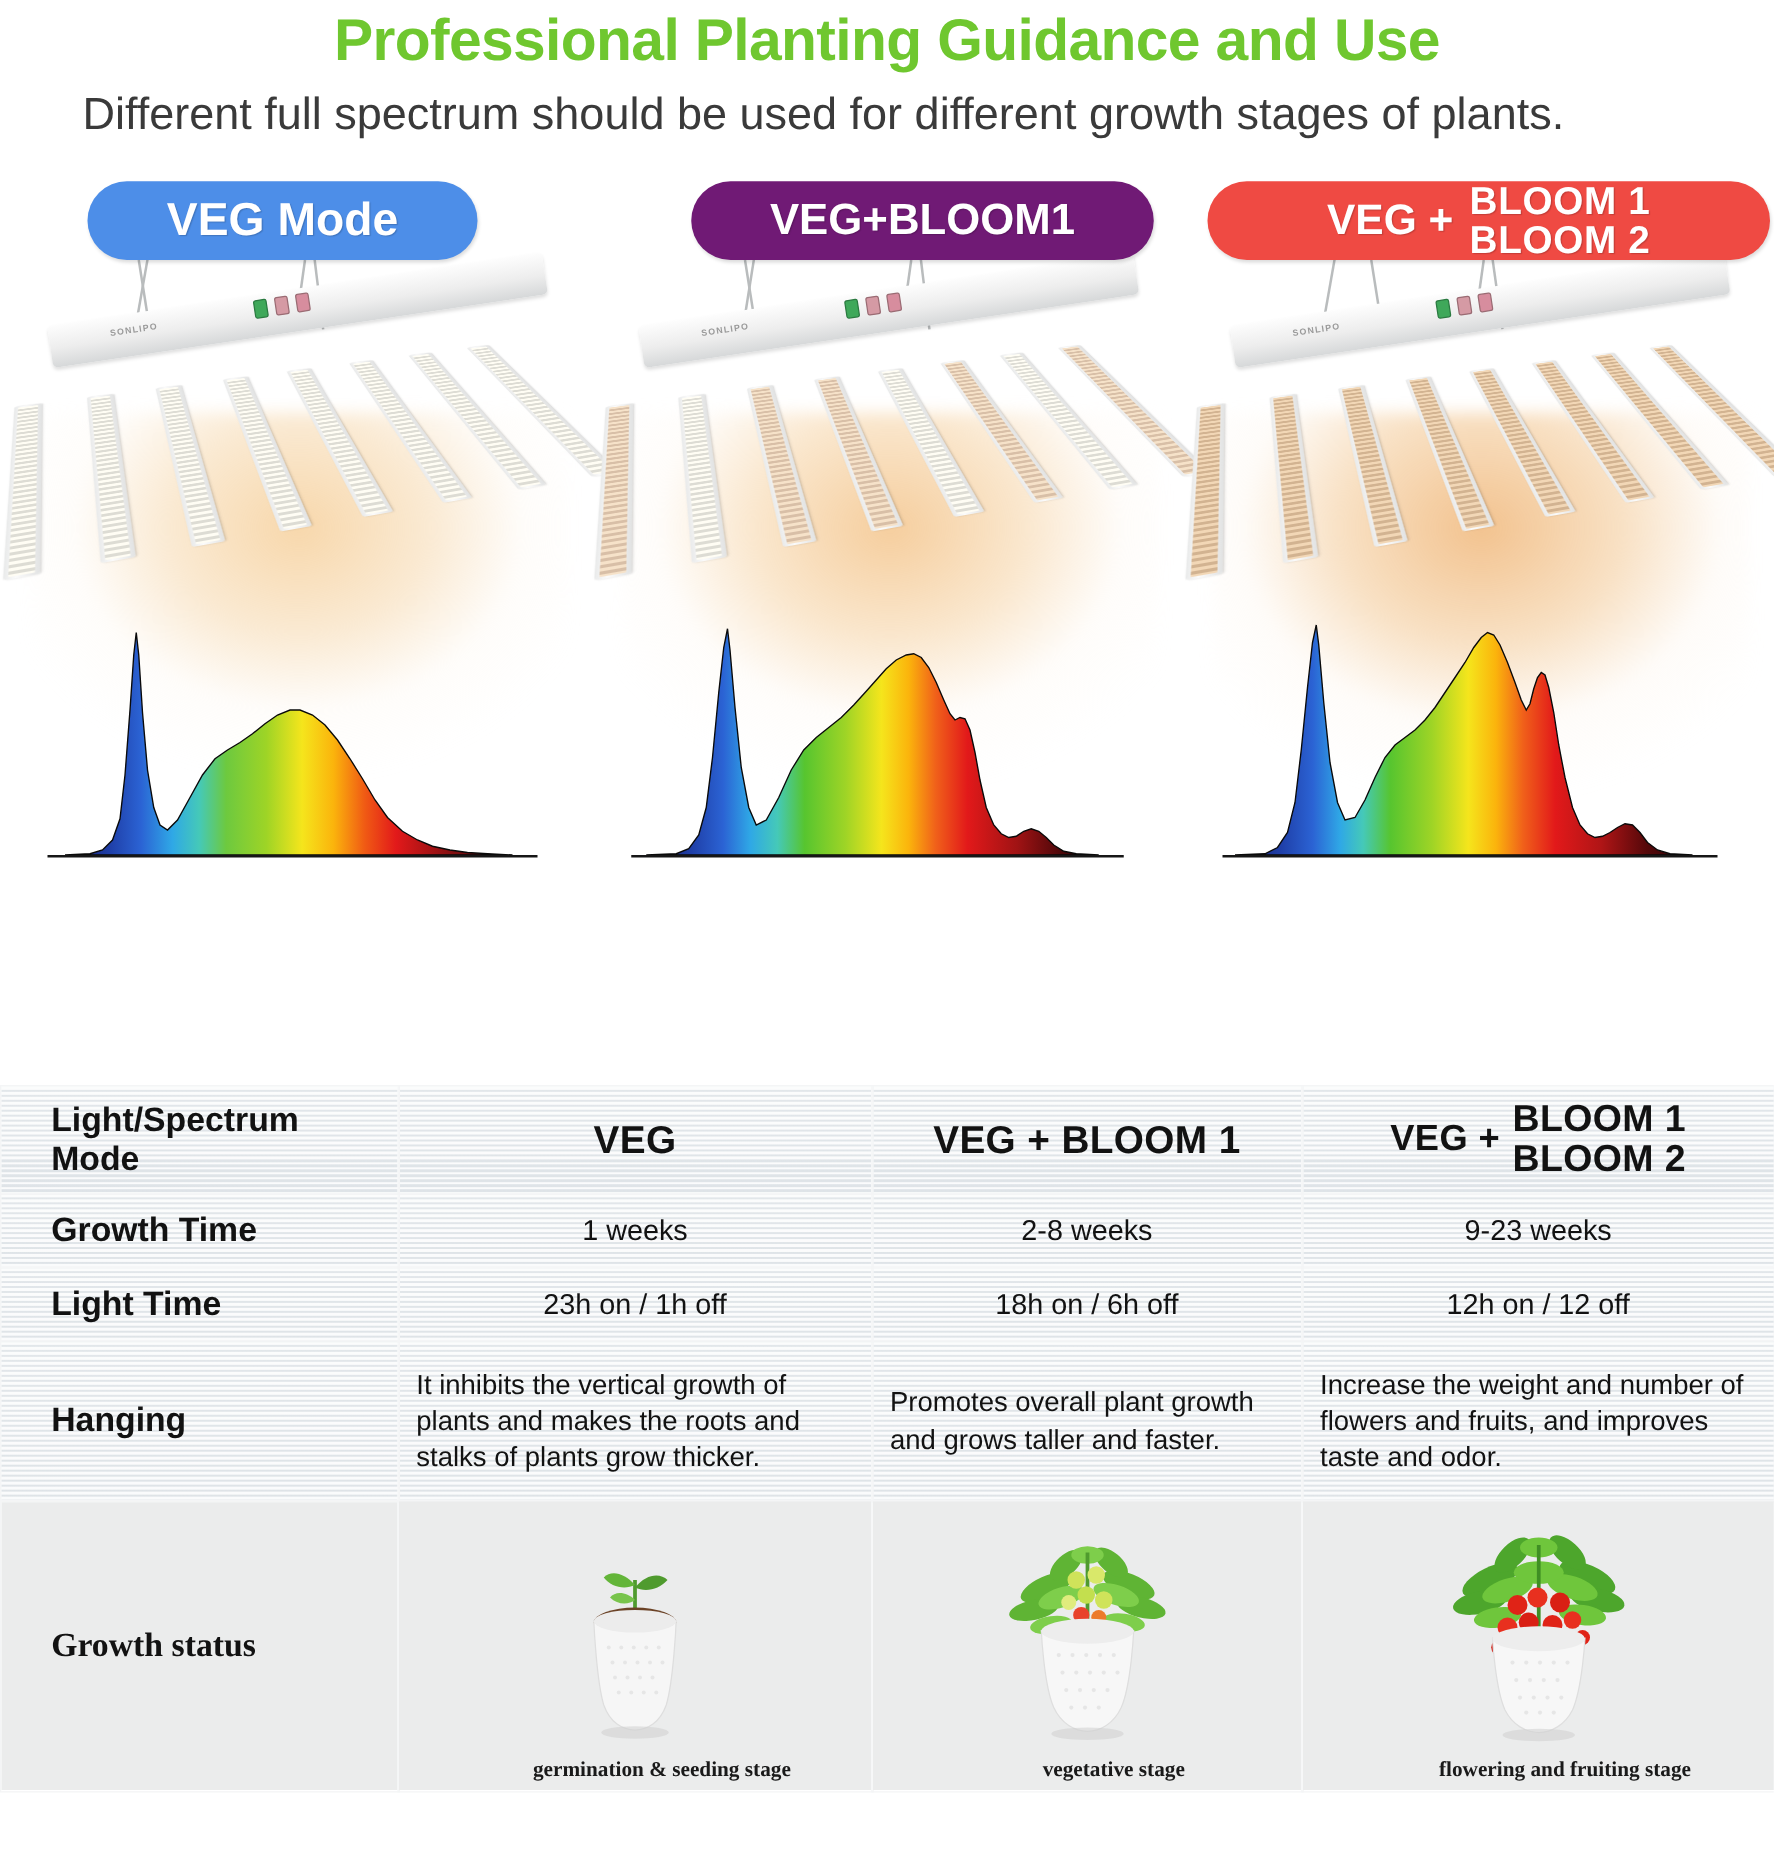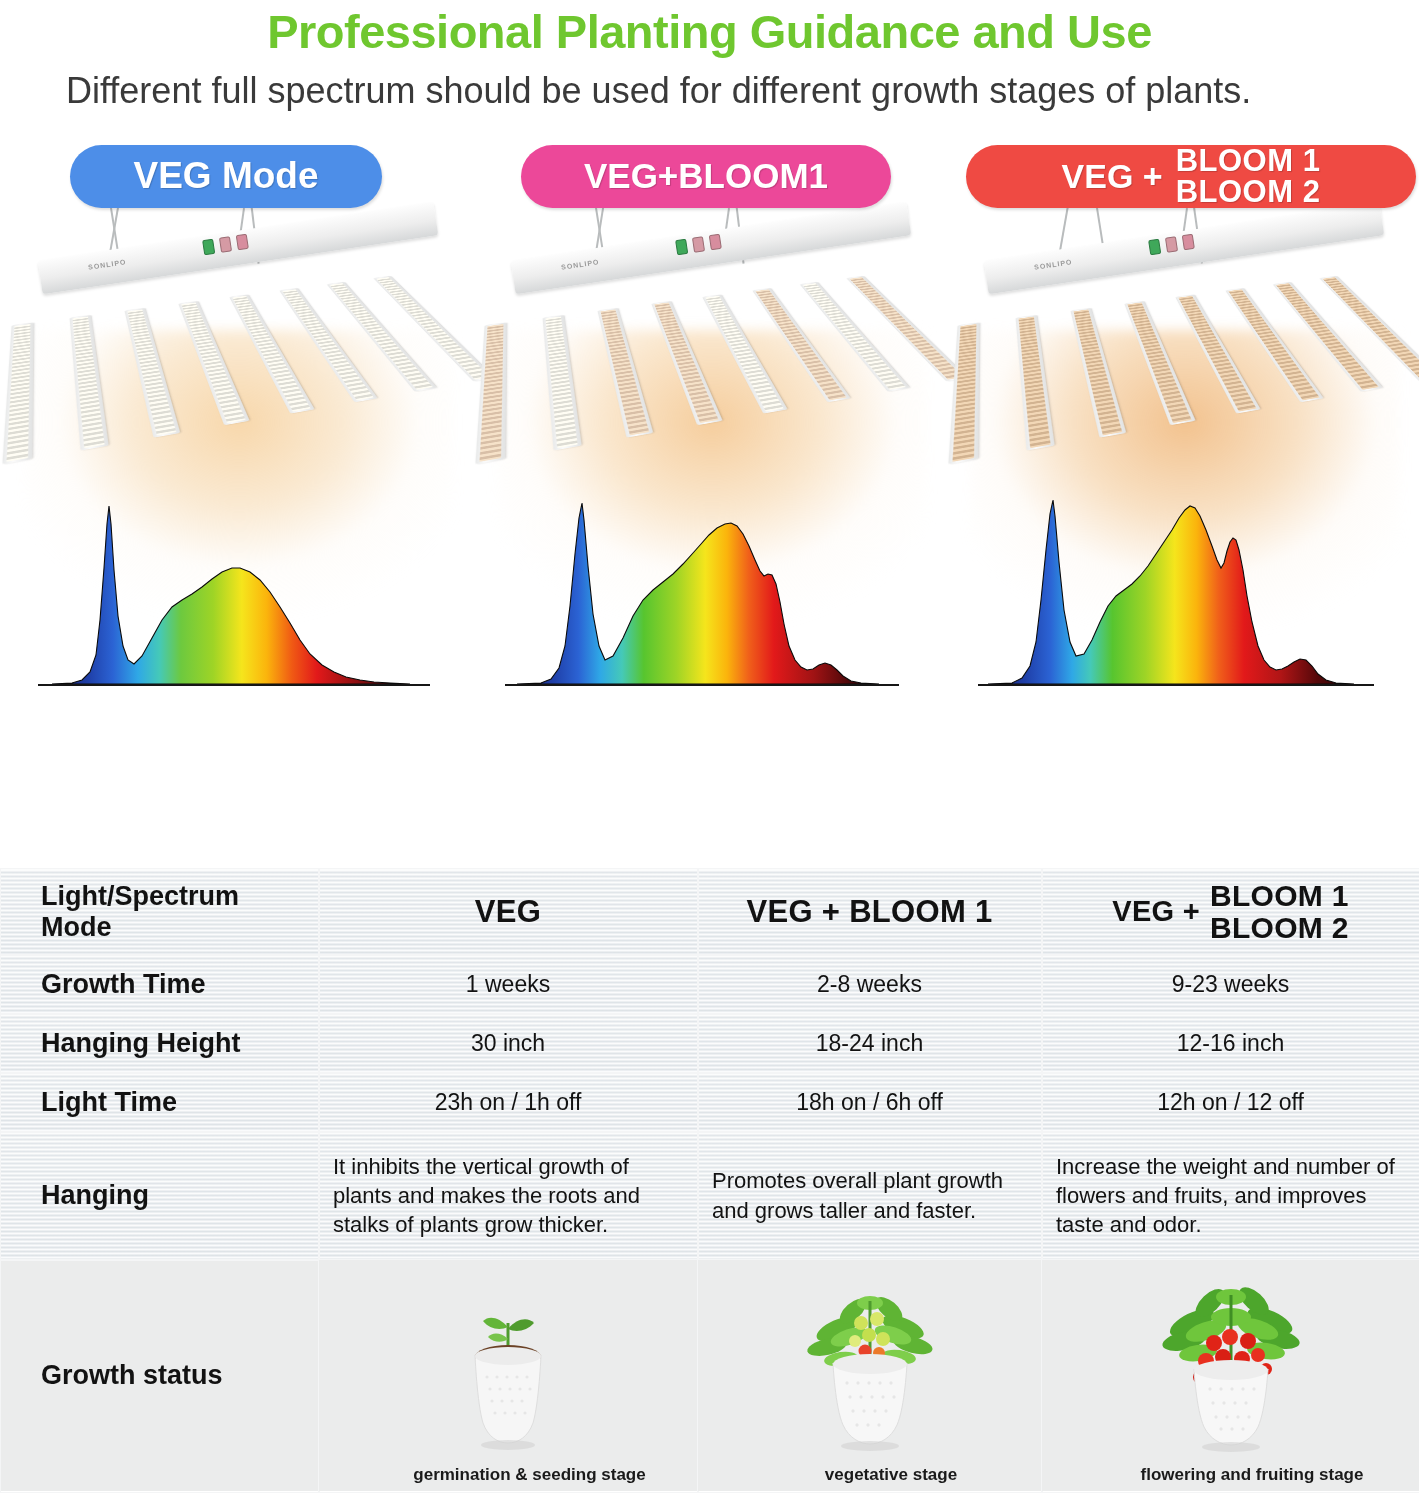--- a/index.html
+++ b/index.html
@@ -83,21 +83,21 @@
     align-items: center;
     justify-content: center;
     color: #ffffff;
     font-weight: bold;
     z-index: 6;
     box-shadow: 1px 2px 3px rgba(0,0,0,.14);
     text-shadow: 1px 1px 1px rgba(0,0,0,.18);
     text-align: right;
   }
   .badge.b1 { left: 70px;  width: 312px; font-size: 37px; background: #4d8ee8; }
-  .badge.b2 { left: 48px;  width: 370px; font-size: 35px; background: #ec4899; }
+  .badge.b2 { left: 80px;  width: 370px; font-size: 35px; background: #701a75; }
   .badge.b3 { left: 20px;  width: 450px; font-size: 31px; background: #ef4a43; }
 
   .badge .b3-left { font-size: 34px; margin-right: 13px; }
   .badge .b3-stack {
     display: flex; flex-direction: column; align-items: flex-start;
     line-height: 1.0; font-size: 31px; letter-spacing: .5px;
   }
 
   
   .wire {
@@ -262,21 +262,21 @@
   .eff {
     font-size: 22px;
     line-height: 1.33;
     text-align: left;
     padding: 10px 14px !important;
   }
 
   .row-head td { height: 86px; }
   .row-std  td { height: 59px; }
   .row-eff  td { height: 128px; }
-  .row-gs   td { height: 232px; }
+  .row-gs   td { height: 232px; font-family: Liberation Serif, serif; }
 
   
   .gs-cell { position: relative; padding: 0 !important; }
   .gs-wrap {
     display: flex; flex-direction: column;
     align-items: center; justify-content: flex-end;
     height: 100%; padding-bottom: 6px;
   }
   .gs-caption {
     font-size: 17px;
@@ -558,26 +558,20 @@
       </td>
     </tr>
 
     <tr class="row-std">
       <td class="c-label">Growth Time</td>
       <td class="c-v1 val">1 weeks</td>
       <td class="c-v2 val">2-8 weeks</td>
       <td class="c-v3 val">9-23 weeks</td>
     </tr>
 
-    <tr class="row-std">
-      <td class="c-label">Hanging Height</td>
-      <td class="c-v1 val">30 inch</td>
-      <td class="c-v2 val">18-24 inch</td>
-      <td class="c-v3 val">12-16 inch</td>
-    </tr>
 
     <tr class="row-std">
       <td class="c-label">Light Time</td>
       <td class="c-v1 val">23h on / 1h off</td>
       <td class="c-v2 val">18h on / 6h off</td>
       <td class="c-v3 val">12h on / 12 off</td>
     </tr>
 
     <tr class="row-eff">
       <td class="c-label">Hanging</td>

